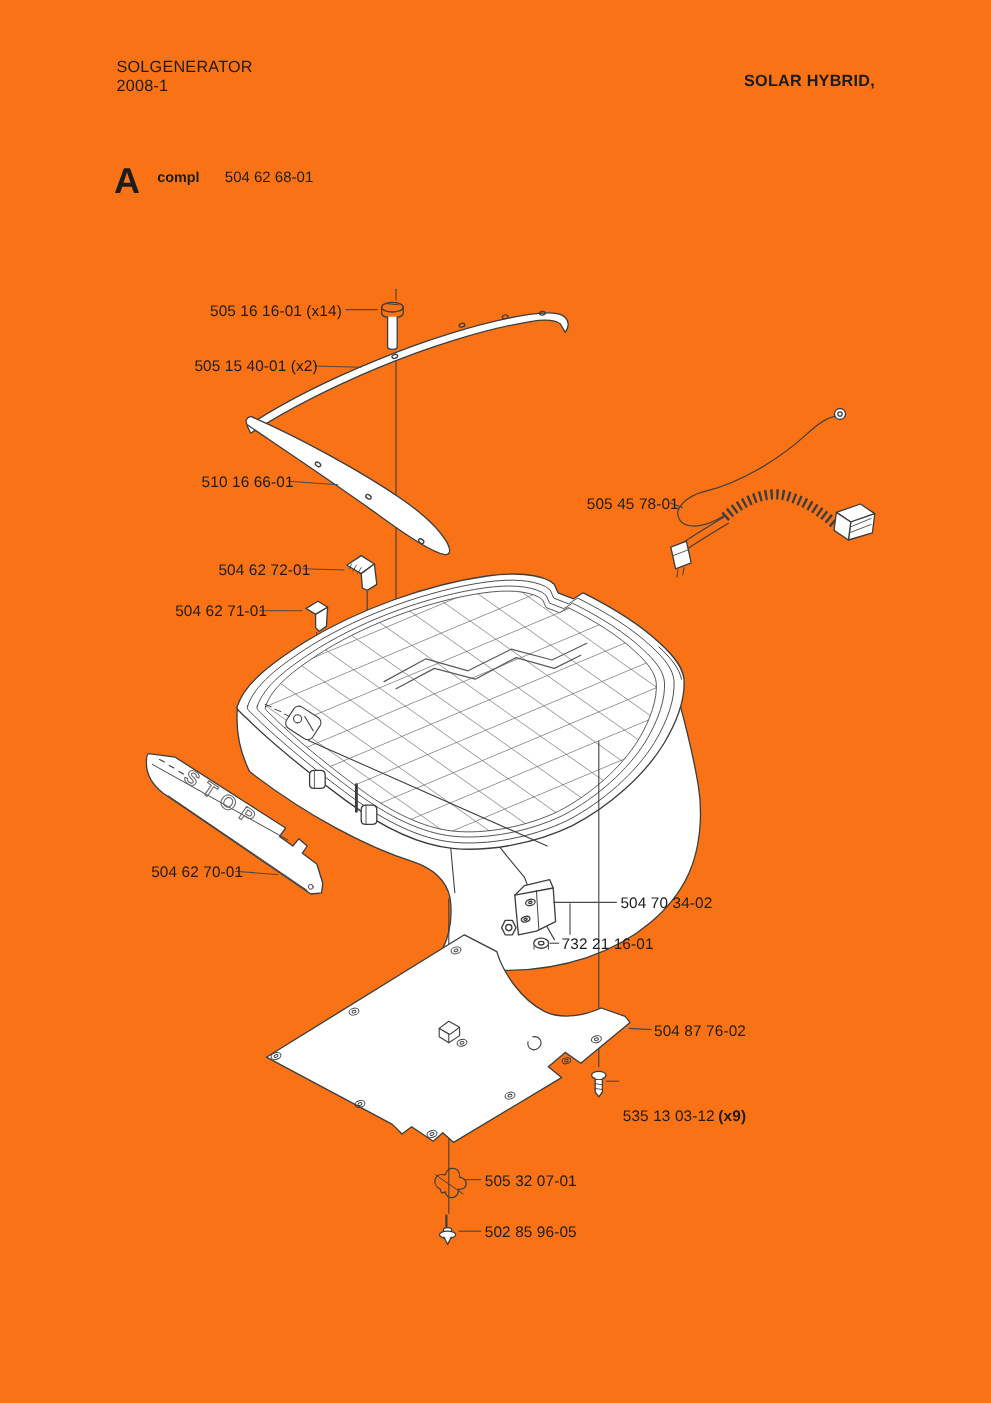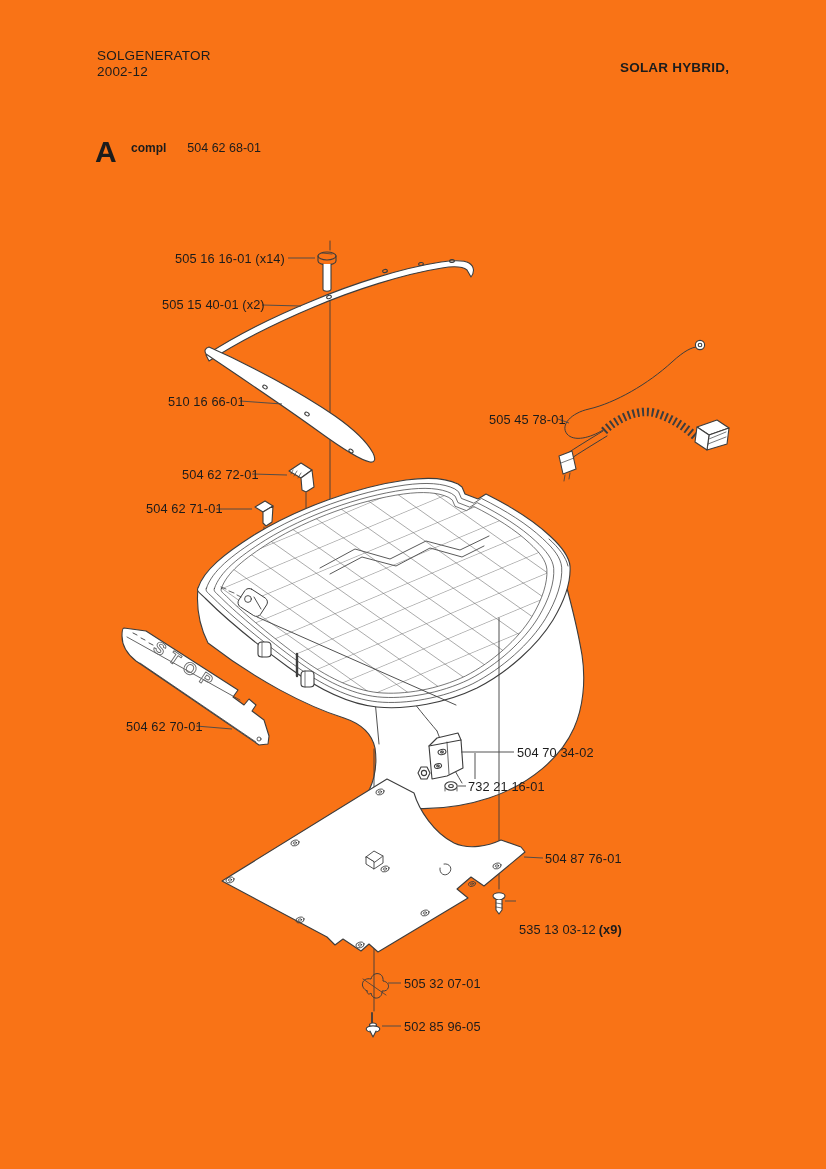--- a/index.html
+++ b/index.html
@@ -14,21 +14,21 @@
   .lbl .qty{font-weight:bold;margin-left:3px;}
   svg{position:absolute;left:0;top:0;}
   svg *{vector-effect:none;}
 </style>
 </head>
 <body>
 
 <div class="page">
 
   <div class="hdr" style="left:97px;top:48px;">SOLGENERATOR</div>
-  <div class="hdr" style="left:97px;top:64px;">2002-12</div>
+  <div class="hdr" style="left:97px;top:64px;">2008-1</div>
   <div class="hdr" style="left:620px;top:60px;font-weight:bold;">SOLAR HYBRID,</div>
 
   <div class="sec-letter">A</div>
   <div class="sec-compl"><span class="b">compl</span><span class="n">504 62 68-01</span></div>
 
   <svg width="826" height="1169" viewBox="0 0 826 1169">
     <defs>
       <pattern id="cellgrid" patternUnits="userSpaceOnUse" width="1" height="1" patternTransform="matrix(27.7,-11.6,24.5,17.3,198,588)">
         <path d="M0,0 L1,0 M0,0 L0,1" stroke="#6a6a6a" stroke-width="0.042" fill="none"></path>
       </pattern>
@@ -252,18 +252,18 @@
 
   <div class="lbl" style="left:175px;top:251px;"><span>505 16 16-01 (x14)</span></div>
   <div class="lbl" style="left:162px;top:297px;"><span>505 15 40-01 (x2)</span></div>
   <div class="lbl" style="left:168px;top:394px;"><span>510 16 66-01</span></div>
   <div class="lbl" style="left:182px;top:467px;"><span>504 62 72-01</span></div>
   <div class="lbl" style="left:146px;top:501px;"><span>504 62 71-01</span></div>
   <div class="lbl" style="left:489px;top:412px;"><span>505 45 78-01</span></div>
   <div class="lbl" style="left:126px;top:719px;"><span>504 62 70-01</span></div>
   <div class="lbl" style="left:517px;top:745px;"><span>504 70 34-02</span></div>
   <div class="lbl" style="left:468px;top:779px;"><span>732 21 16-01</span></div>
-  <div class="lbl" style="left:545px;top:851px;"><span>504 87 76-01</span></div>
+  <div class="lbl" style="left:545px;top:851px;"><span>504 87 76-02</span></div>
   <div class="lbl" style="left:519px;top:894px;margin-top:28px;"><span>535 13 03-12</span><span class="qty">(x9)</span></div>
   <div class="lbl" style="left:404px;top:976px;"><span>505 32 07-01</span></div>
   <div class="lbl" style="left:404px;top:1019px;"><span>502 85 96-05</span></div>
 
 </div>
 
 </body></html>

